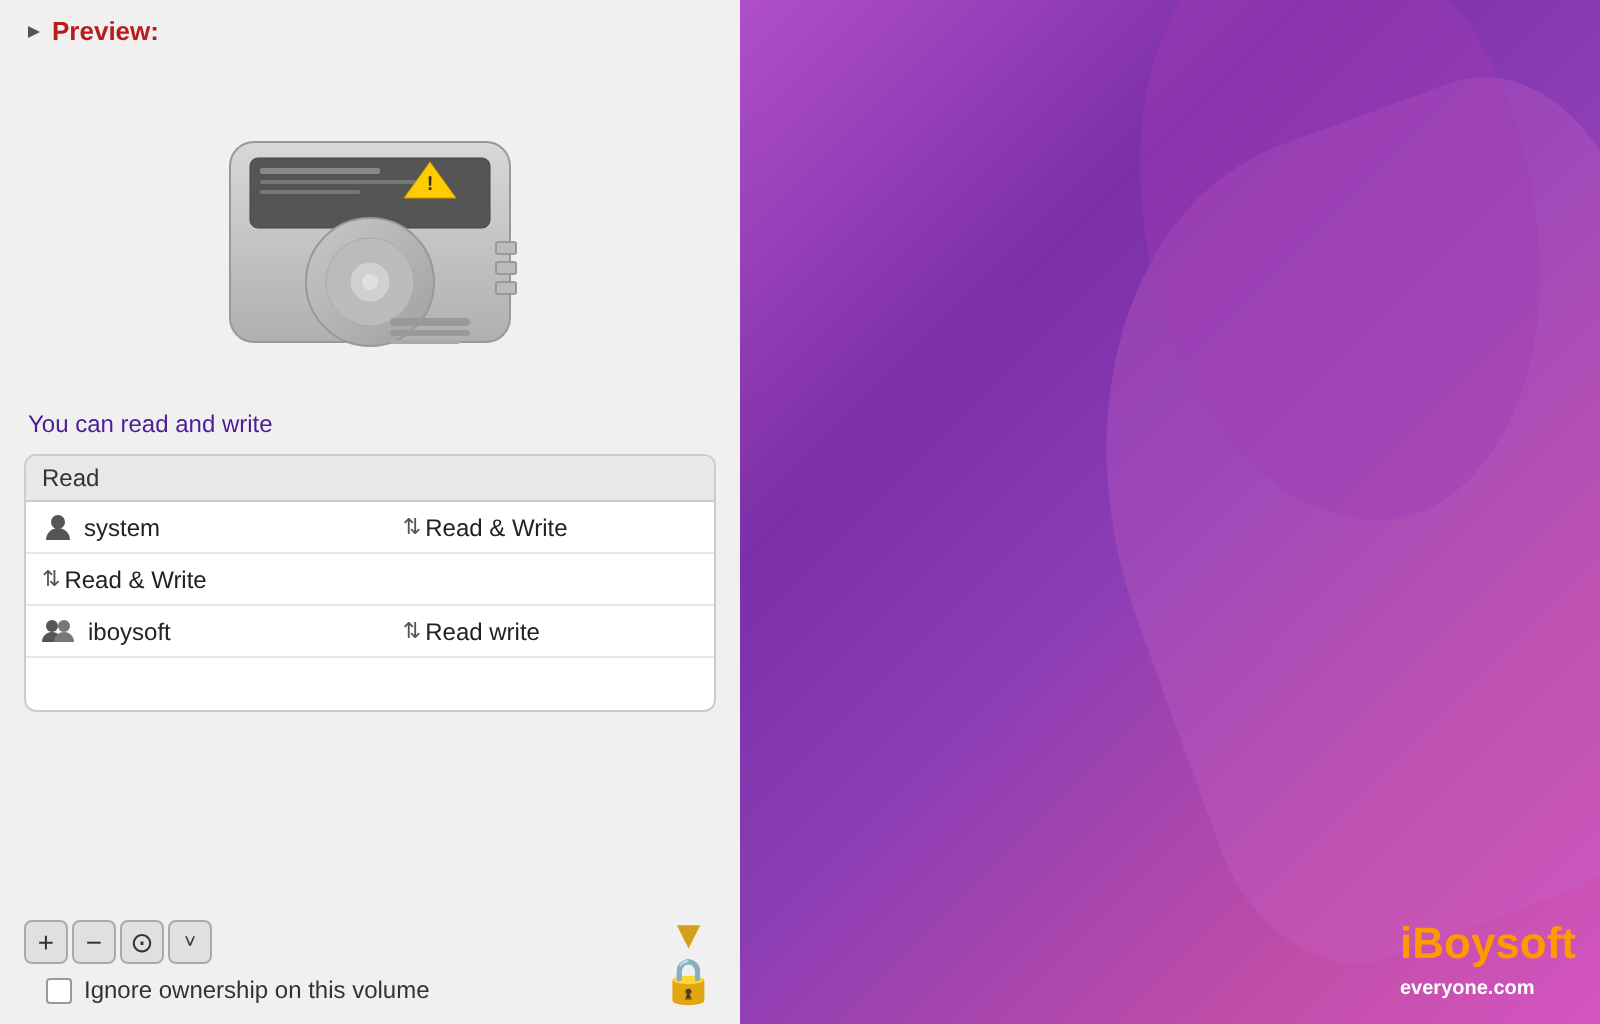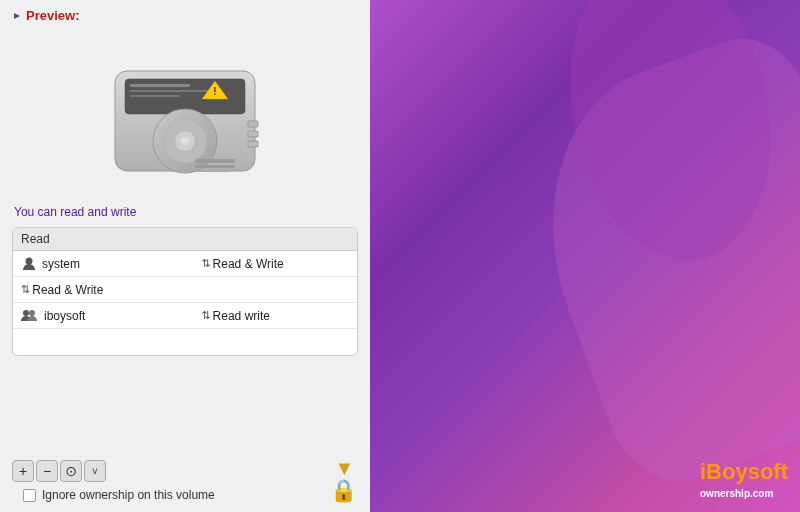--- a/index.html
+++ b/index.html
@@ -398,15 +398,15 @@
     <div class="lock-container">
       <div style="color:#d4a017; font-size:20px; line-height:1;">▼</div>
       <div style="font-size:22px;">🔒</div>
     </div>
   </div>
 </div>
 
 <div class="right-panel">
   <div class="iboy-watermark">
     <span class="iboy-logo">iBoysoft</span><br>
-    <span class="iboy-sub">ownership.com</span>
+    <span class="iboy-sub">everyone.com</span>
   </div>
 </div>
 
 </body></html>

